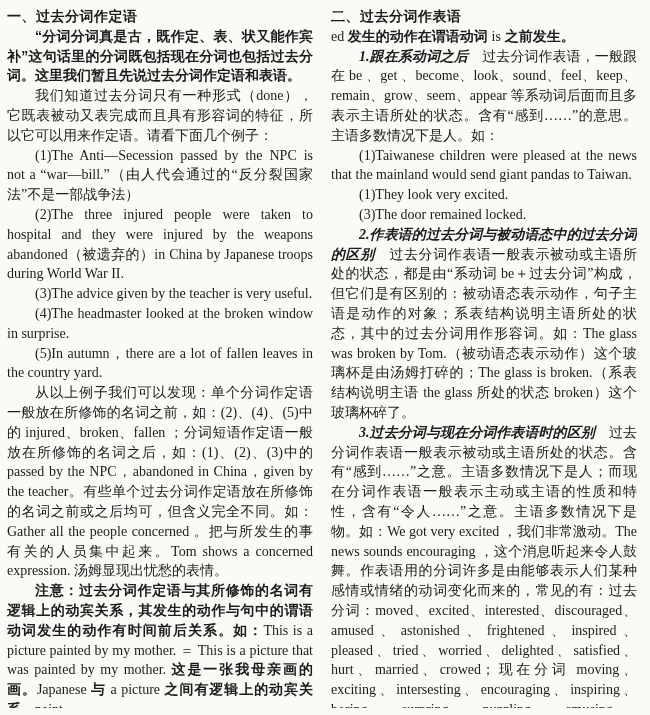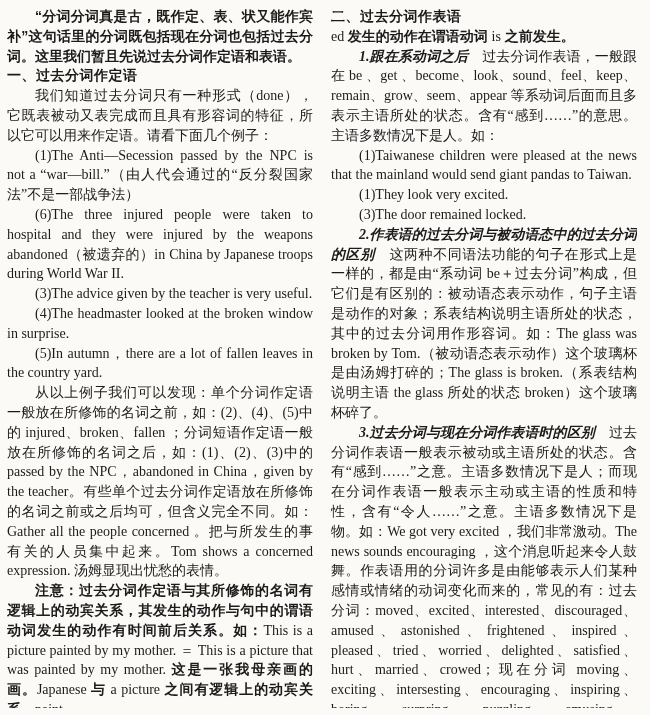--- a/index.html
+++ b/index.html
@@ -26,34 +26,34 @@
   .hei{font-family:"Liberation Sans","DejaVu Sans",sans-serif;font-weight:bold}
   .heading{letter-spacing:.5px}
   .kai{font-style:italic;font-weight:700}
   .u{text-underline-offset:2px}
 </style>
 </head>
 <body>
 
 <div class="page">
   <div class="col">
+      <p class="p heading hei"><span>一、过去分词作定语</span></p>
       <p class="p indent"><span class="hei">“分词分词真是古，既作定、表、状又能作宾补”这句话里的分词既包括现在分词也包括过去分词。这里我们暂且先说过去分词作定语和表语。</span></p>
-      <p class="p heading hei"><span>一、过去分词作定语</span></p>
       <p class="p indent"><span>我们知道过去分词只有一种形式（done），它既表被动又表完成而且具有形容词的特征，所以它可以用来作定语。请看下面几个例子：</span></p>
       <p class="p indent"><span>(1)The Anti—Secession passed by the NPC is not a “war—bill.”（由人代会通过的“反分裂国家法”不是一部战争法）</span></p>
-      <p class="p indent"><span>(6)The three injured people were taken to hospital and they were injured by the weapons abandoned（被遗弃的）in China by Japanese troops during World War II.</span></p>
+      <p class="p indent"><span>(2)The three injured people were taken to hospital and they were injured by the weapons abandoned（被遗弃的）in China by Japanese troops during World War II.</span></p>
       <p class="p indent"><span>(3)The advice given by the teacher is very useful.</span></p>
       <p class="p indent"><span>(4)The headmaster looked at the broken window in surprise.</span></p>
       <p class="p indent"><span>(5)In autumn，there are a lot of fallen leaves in the country yard.</span></p>
       <p class="p indent"><span>从以上例子我们可以发现：单个分词作定语一般放在所修饰的名词之前，如：(2)、(4)、(5)中的 injured、broken、fallen ；分词短语作定语一般放在所修饰的名词之后，如：(1)、(2)、(3)中的 passed by the NPC，abandoned in China，given by the teacher。有些单个过去分词作定语放在所修饰的名词之前或之后均可，但含义完全不同。如：Gather all the people </span><span class="u">concerned</span><span> 。把与所发生的事有关的人员集中起来。Tom shows a </span><span class="u">concerned</span><span> expression. 汤姆显现出</span><span class="u">忧愁</span><span>的表情。</span></p>
       <p class="p indent"><span class="hei">注意：过去分词作定语与其所修饰的名词有逻辑上的动宾关系，其发生的动作与句中的谓语动词发生的动作有时间前后关系。如：</span><span>This is a picture painted by my mother. ＝ This is a picture that was painted by my mother. </span><span class="hei">这是一张我母亲画的画。</span><span>Japanese </span><span class="hei">与</span><span> a picture </span><span class="hei">之间有逻辑上的动宾关系，</span><span>paint-</span></p>
     </div>
   <div class="col">
       <p class="p heading hei"><span>二、过去分词作表语</span></p>
       <p class="p"><span>ed </span><span class="hei">发生的动作在谓语动词 </span><span>is</span><span class="hei"> 之前发生。</span></p>
       <p class="p indent"><span class="kai">1.跟在系动词之后</span><span>　过去分词作表语，一般跟在 be 、get 、become、look、sound、feel、keep、remain、grow、seem、appear 等系动词后面而且多表示主语所处的状态。含有“感到……”的意思。主语多数情况下是人。如：</span></p>
       <p class="p indent"><span>(1)Taiwanese children were pleased at the news that the mainland would send giant pandas to Taiwan.</span></p>
       <p class="p indent"><span>(1)They look very excited.</span></p>
       <p class="p indent"><span>(3)The door remained locked.</span></p>
-      <p class="p indent"><span class="kai">2.作表语的过去分词与被动语态中的过去分词的区别</span><span>　这两种不同语法功能的句子在形式上是一样的，都是由“系动词 be＋过去分词”构成，但它们是有区别的：被动语态表示动作，句子主语是动作的对象；系表结构说明主语所处的状态，其中的过去分词用作形容词。如：The glass was broken by Tom.（被动语态表示动作）这个玻璃杯是由汤姆打碎的；The glass is broken.（系表结构说明主语 the glass 所处的状态 broken）这个玻璃杯碎了。</span></p>
+      <p class="p indent"><span class="kai">2.作表语的过去分词与被动语态中的过去分词的区别</span><span>　过去分词作表语一般表示被动或主语所处的状态，都是由“系动词 be＋过去分词”构成，但它们是有区别的：被动语态表示动作，句子主语是动作的对象；系表结构说明主语所处的状态，其中的过去分词用作形容词。如：The glass was broken by Tom.（被动语态表示动作）这个玻璃杯是由汤姆打碎的；The glass is broken.（系表结构说明主语 the glass 所处的状态 broken）这个玻璃杯碎了。</span></p>
       <p class="p indent"><span class="kai">3.过去分词与现在分词作表语时的区别</span><span>　过去分词作表语一般表示被动或主语所处的状态。含有“感到……”之意。主语多数情况下是人；而现在分词作表语一般表示主动或主语的性质和特性，含有“令人……”之意。主语多数情况下是物。如：We got very excited ，我们非常激动。The news sounds encouraging ，这个消息听起来令人鼓舞。作表语用的分词许多是由能够表示人们某种感情或情绪的动词变化而来的，常见的有：过去分词：moved、excited、interested、discouraged、amused、astonished、frightened、inspired、pleased、tried、worried、delighted、satisfied、hurt、married、crowed；现在分词 moving、exciting、intersesting、encouraging、inspiring、boring、surpring、puzzling、amusing、astonishing、missing、promising.</span></p>
     </div>
 </div>
 
 </body></html>

